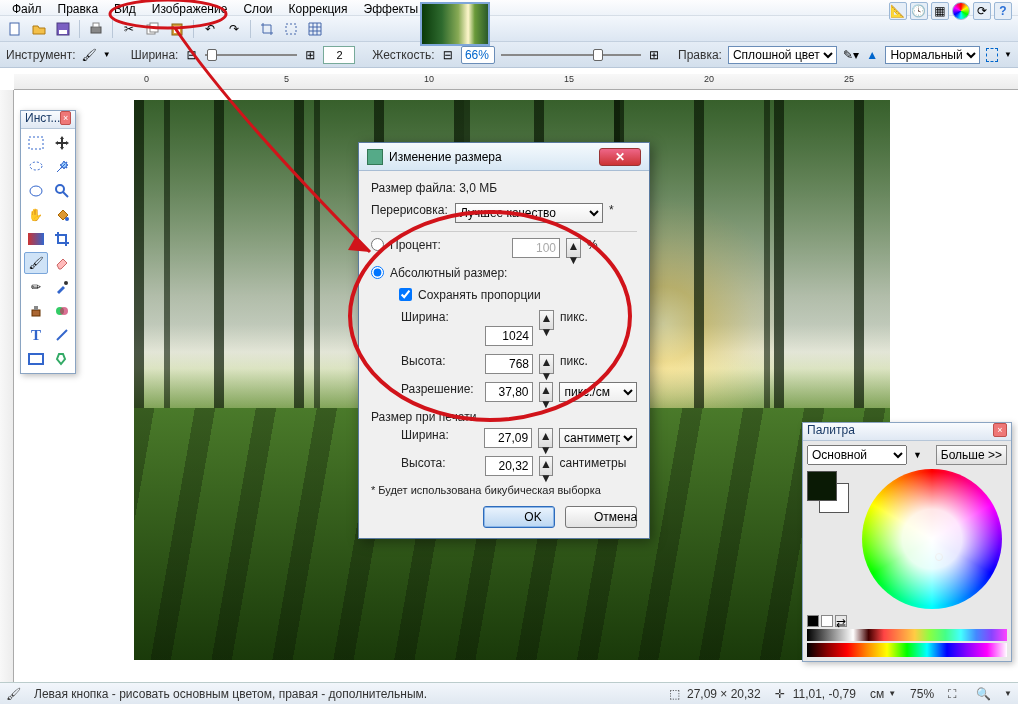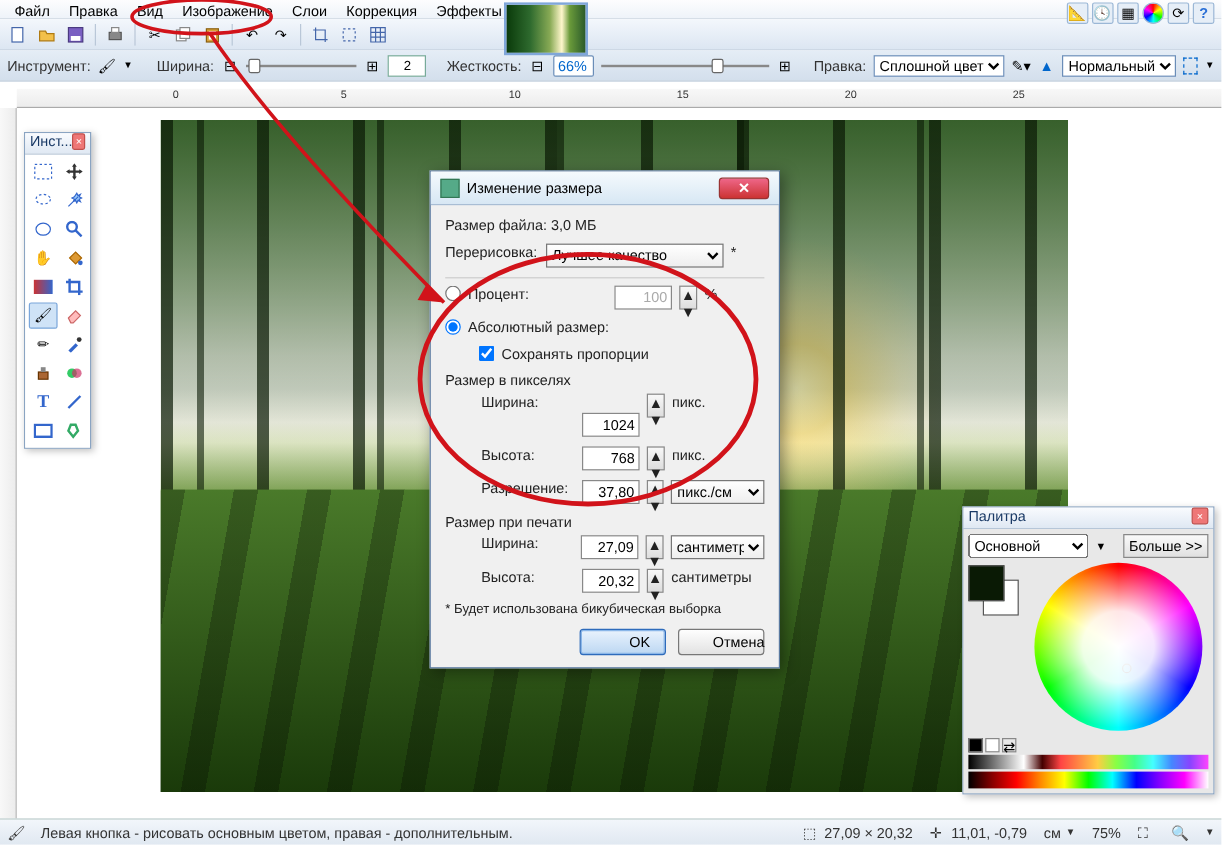--- a/index.html
+++ b/index.html
@@ -359,21 +359,20 @@
       <span style="width:50px">%</span>
     </div>
     <div class="line">
       <input type="radio" name="mode" checked="" style="">
       <span>Абсолютный размер:</span>
     </div>
     <div class="line indent">
       <input type="checkbox" checked="" style="">
       <span>Сохранять пропорции</span>
     </div>
-    <div class="group indent">Размер в пикселях</div>
     <div class="line indent" style="margin-left:30px">
       <span style="width:78px">Ширина:</span>
       <input type="text" style="width: 48px; margin-top: 16px;" value="1024">
       <div class="spinbtn">
           <div>▲</div>
           <div>▼</div>
         </div>
       <span style="width:50px">пикс.</span>
     </div>
     <div class="line indent" style="margin-left:30px">

